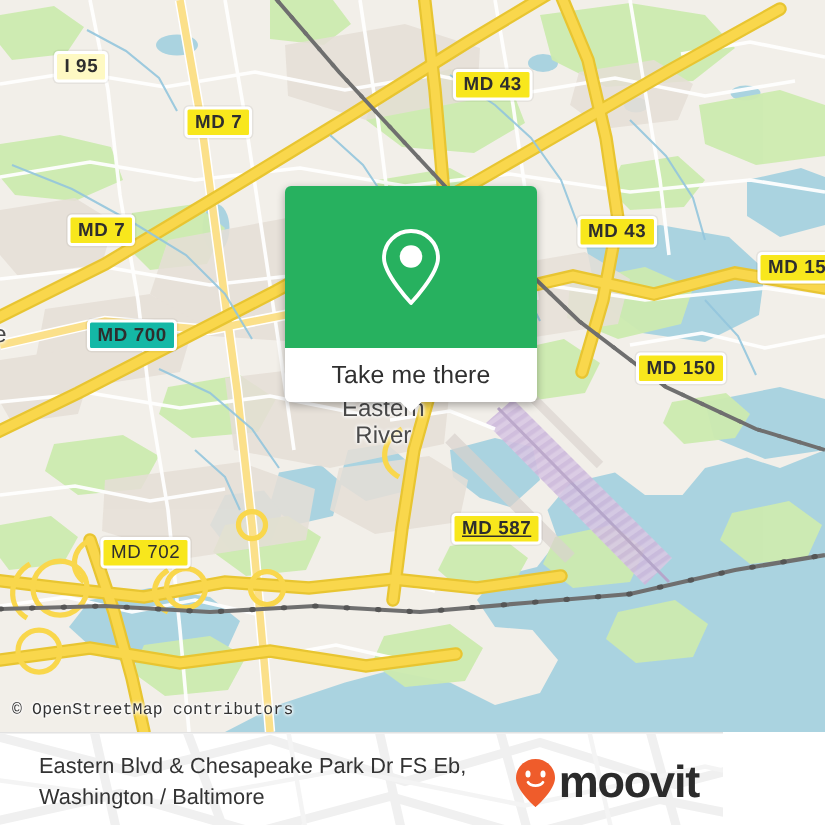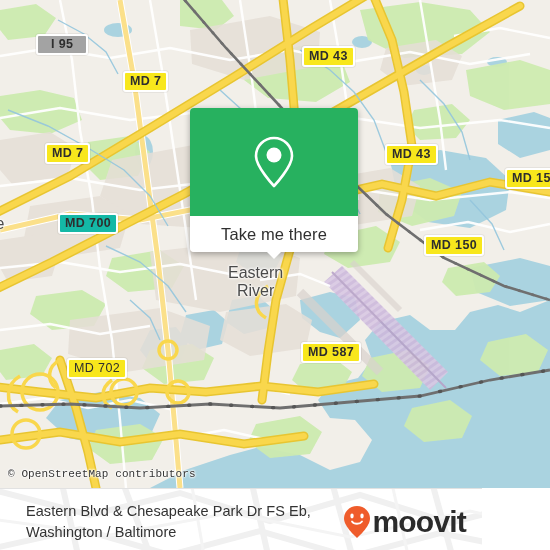--- a/index.html
+++ b/index.html
@@ -17,21 +17,21 @@
   
   .attrib{
     position:absolute;left:8px;top:468px;
     font-size:11px;color:#333;letter-spacing:0.1px;
     text-shadow:0 0 3px #fff,0 0 3px #fff,0 0 2px #fff,0 0 2px #fff;
     white-space:nowrap;z-index:40;font-family:Liberation Mono, monospace;
   }
 
   
   .callout{
-    position:absolute;left:190px;top:108px;width:168px;
+    position:absolute;left:190px;top:124px;width:168px;
     border-radius:4px;overflow:visible;
     box-shadow:0 2px 6px rgba(0,0,0,.32);
     z-index:60;
   }
   .callout-top{
     background:#27b15f;height:108px;
     border-radius:4px 4px 0 0;
     display:flex;align-items:center;justify-content:center;
   }
   .callout-bottom{
@@ -230,29 +230,29 @@
         <path d="M420,80 L444,104 L462,132 L470,160"></path>
         <path d="M58,20 L84,34 L106,52 L118,74"></path>
         <path d="M220,90 L242,110 L258,134"></path>
         <path d="M470,200 L492,224 L504,250"></path>
         <path d="M330,170 L348,190 L360,214"></path>
         <path d="M130,300 L150,318 L160,340"></path>
       </g>
     </svg>
 
     <div>
-        <div style="position: absolute; left: 36px; top: 34px; background: #a3a3a3; border: 2px solid rgb(255, 255, 255); border-radius: 3px; padding: 1px 13px 2px; font-size: 12.5px; font-weight: bold; color: rgb(46, 46, 46); letter-spacing: 0.4px; white-space: nowrap; box-shadow: rgba(0, 0, 0, 0.05) 0px 0px 0px 1px; z-index: 25;">I 95</div>
+        <div style="position: absolute; left: 36px; top: 34px; background: #fef9c3; border: 2px solid rgb(255, 255, 255); border-radius: 3px; padding: 1px 5px 2px; font-size: 12.5px; font-weight: bold; color: rgb(46, 46, 46); letter-spacing: 0.4px; white-space: nowrap; box-shadow: rgba(0, 0, 0, 0.05) 0px 0px 0px 1px; z-index: 25;">I 95</div>
         <div style="position: absolute; left: 123px; top: 71px; background: rgb(248, 231, 28); border: 2px solid rgb(255, 255, 255); border-radius: 3px; padding: 1px 5px 2px; font-size: 12.5px; font-weight: bold; color: rgb(46, 46, 46); letter-spacing: 0.4px; white-space: nowrap; box-shadow: rgba(0, 0, 0, 0.05) 0px 0px 0px 1px; z-index: 25;">MD 7</div>
         <div style="position: absolute; left: 302px; top: 46px; background: rgb(248, 231, 28); border: 2px solid rgb(255, 255, 255); border-radius: 3px; padding: 1px 5px 2px; font-size: 12.5px; font-weight: bold; color: rgb(46, 46, 46); letter-spacing: 0.4px; white-space: nowrap; box-shadow: rgba(0, 0, 0, 0.05) 0px 0px 0px 1px; z-index: 25;">MD 43</div>
         <div style="position: absolute; left: 45px; top: 143px; background: rgb(248, 231, 28); border: 2px solid rgb(255, 255, 255); border-radius: 3px; padding: 1px 5px 2px; font-size: 12.5px; font-weight: bold; color: rgb(46, 46, 46); letter-spacing: 0.4px; white-space: nowrap; box-shadow: rgba(0, 0, 0, 0.05) 0px 0px 0px 1px; z-index: 25;">MD 7</div>
         <div style="position: absolute; left: 385px; top: 144px; background: rgb(248, 231, 28); border: 2px solid rgb(255, 255, 255); border-radius: 3px; padding: 1px 5px 2px; font-size: 12.5px; font-weight: bold; color: rgb(46, 46, 46); letter-spacing: 0.4px; white-space: nowrap; box-shadow: rgba(0, 0, 0, 0.05) 0px 0px 0px 1px; z-index: 25;">MD 43</div>
         <div style="position: absolute; left: 505px; top: 168px; background: rgb(248, 231, 28); border: 2px solid rgb(255, 255, 255); border-radius: 3px; padding: 1px 5px 2px; font-size: 12.5px; font-weight: bold; color: rgb(46, 46, 46); letter-spacing: 0.4px; white-space: nowrap; box-shadow: rgba(0, 0, 0, 0.05) 0px 0px 0px 1px; z-index: 25;">MD 150</div>
         <div style="position: absolute; left: 58px; top: 213px; background: #14b8a6; border: 2px solid rgb(255, 255, 255); border-radius: 3px; padding: 1px 5px 2px; font-size: 12.5px; font-weight: bold; color: rgb(46, 46, 46); letter-spacing: 0.4px; white-space: nowrap; box-shadow: rgba(0, 0, 0, 0.05) 0px 0px 0px 1px; z-index: 25;">MD 700</div>
         <div style="position: absolute; left: 424px; top: 235px; background: rgb(248, 231, 28); border: 2px solid rgb(255, 255, 255); border-radius: 3px; padding: 1px 5px 2px; font-size: 12.5px; font-weight: bold; color: rgb(46, 46, 46); letter-spacing: 0.4px; white-space: nowrap; box-shadow: rgba(0, 0, 0, 0.05) 0px 0px 0px 1px; z-index: 25;">MD 150</div>
-        <div style="position: absolute; left: 301px; top: 342px; background: rgb(248, 231, 28); border: 2px solid rgb(255, 255, 255); border-radius: 3px; padding: 1px 5px 2px; font-size: 12.5px; font-weight: bold; color: rgb(46, 46, 46); letter-spacing: 0.4px; white-space: nowrap; box-shadow: rgba(0, 0, 0, 0.05) 0px 0px 0px 1px; z-index: 25;">MD 587</div>
+        <div style="position: absolute; left: 301px; top: 342px; background: rgb(248, 231, 28); border: 2px solid rgb(255, 255, 255); border-radius: 3px; padding: 1px 5px 2px; font-size: 12.5px; font-weight: bold; color: rgb(46, 46, 46); letter-spacing: 0.4px; white-space: nowrap; box-shadow: rgba(0, 0, 0, 0.05) 0px 0px 0px 1px; z-index: 25; text-decoration: underline;">MD 587</div>
         <div style="position: absolute; left: 67px; top: 358px; background: rgb(248, 231, 28); border: 2px solid rgb(255, 255, 255); border-radius: 3px; padding: 1px 5px 2px; font-size: 12.5px; font-weight: normal; color: rgb(46, 46, 46); letter-spacing: 0.4px; white-space: nowrap; box-shadow: rgba(0, 0, 0, 0.05) 0px 0px 0px 1px; z-index: 25;">MD 702</div>
       </div>
 
     <div>
         <div style="position: absolute; left: 228px; top: 264px; font-size: 16px; line-height: 18px; color: rgb(74, 74, 74); text-align: center; text-shadow: rgb(255, 255, 255) 0px 0px 3px, rgb(255, 255, 255) 0px 0px 3px, rgb(255, 255, 255) 0px 0px 2px; z-index: 20; white-space: nowrap;">
           <div>Eastern</div>
           <div>River</div>
         </div>
         <div style="position: absolute; left: -8px; top: 215px; font-size: 16px; line-height: 18px; color: rgb(74, 74, 74); text-align: center; text-shadow: rgb(255, 255, 255) 0px 0px 3px, rgb(255, 255, 255) 0px 0px 3px, rgb(255, 255, 255) 0px 0px 2px; z-index: 20; white-space: nowrap;">
           <div>le</div>

